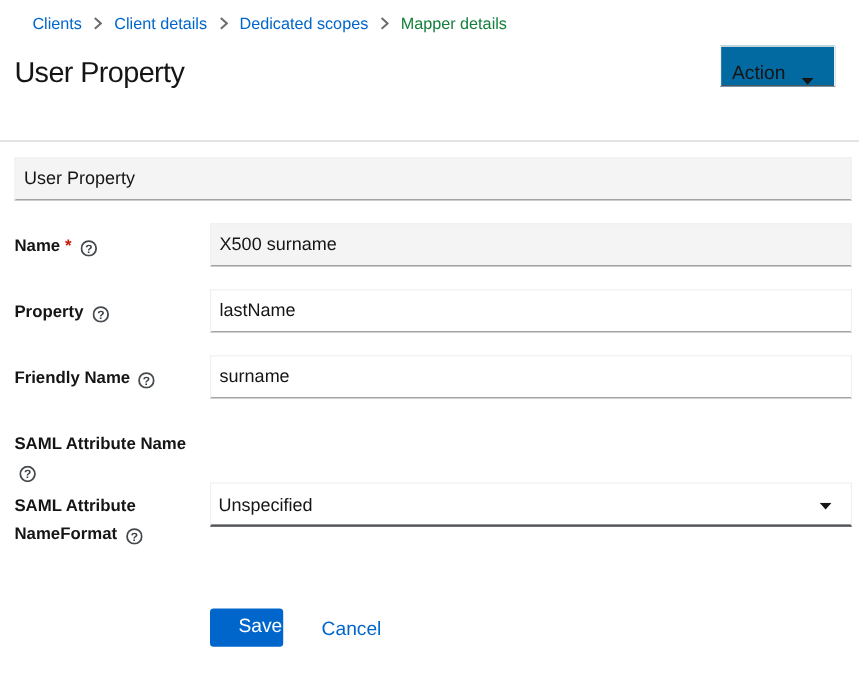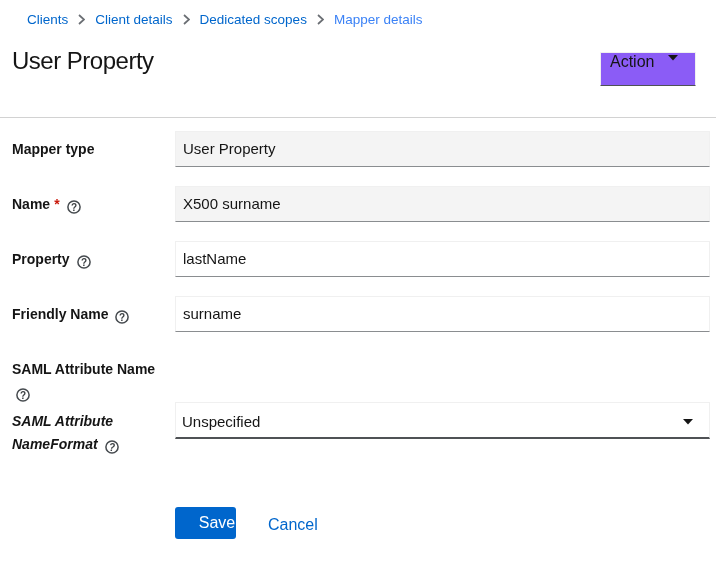--- a/index.html
+++ b/index.html
@@ -4,29 +4,29 @@
 <style>
   * { box-sizing: border-box; margin: 0; padding: 0; }
   html,body { width:716px; height:578px; background:#fff; overflow:hidden; }
   body { font-family:"Liberation Sans", sans-serif; color:#151515; }
   .page { position:relative; width:716px; height:578px; }
 
   
   .crumbs { position:absolute; left:12px; top:12px; font-size:13.5px; display:flex; align-items:center; white-space:nowrap;margin-left:15px; }
   .crumbs a { color:#0066cc; text-decoration:none; }
   .crumbs .sep { margin:0 10px; display:inline-flex; }
-  .crumbs .cur { color:#3b82f6; }
+  .crumbs .cur { color:#15803d; }
 
   
   .title { position:absolute; left:12px; top:47px; font-size:24px; font-weight:400; letter-spacing:-0.5px; }
   .subtitle { position:absolute; left:12px; top:82px; font-size:16px; }
 
-  .action-btn { position:absolute; left:600px; top:52px; width:96px; height:34px;
-    background:#8b5cf6; border:1px solid #f0f0f0; border-bottom:1px solid #4f5255;
-    display:flex; align-items:flex-start; padding-left:9px; font-size:16px; }
+  .action-btn { position:absolute; left:600px; top:38px; width:96px; height:34px;
+    background:#0369a1; border:1px solid #f0f0f0; border-bottom:1px solid #4f5255;
+    display:flex; align-items:flex-end; padding-left:9px; font-size:16px; }
   .action-btn svg { margin-left:14px; margin-top:2px; }
 
   .divider { position:absolute; left:0; top:117px; width:716px; height:1px; background:#d2d2d2; }
 
   
   .form { position:absolute; left:12px; top:131px; width:698px; }
   .row { display:flex; height:36px; margin-bottom:19px; }
   .row .lab { width:163px; flex:none; padding-top:6.5px; font-size:14px; font-weight:bold; line-height:22.5px; }
   .row .ctl { flex:1; }
   .asterisk { color:#c9190b; font-weight:bold; margin-left:4px; }
@@ -75,21 +75,20 @@
   <div class="action-btn">Action
     <svg width="10" height="6" viewBox="0 0 10 6">
         <path d="M0 0 L10 0 L5 5.6 Z" fill="#151515"></path>
       </svg>
   </div>
 
   <div class="divider"></div>
 
   <div class="form">
     <div class="row">
-      <div class="lab">Mapper type</div>
       <div class="ctl"><input class="tinput ro" value="User Property" readonly="" style=""></div>
     </div>
     <div class="row">
       <div class="lab">Name<span class="asterisk">*</span><svg class="help" width="14" height="14" viewBox="0 0 14 14">
             <circle cx="7" cy="7" r="6.1" fill="none" stroke="#454a4e" stroke-width="1.5"></circle>
             <text x="7" y="10.6" text-anchor="middle" font-size="10" font-weight="bold" fill="#3d4144" font-family="Liberation Sans">?</text>
           </svg></div>
       <div class="ctl"><input class="tinput ro" value="X500 surname" readonly="" style=""></div>
     </div>
     <div class="row">
@@ -106,21 +105,21 @@
           </svg></div>
       <div class="ctl"><input class="tinput" value="surname" style=""></div>
     </div>
     <div class="row" style="margin-bottom:15px;">
       <div class="lab">SAML Attribute Name<br><svg class="help" style="margin-left:4px;" width="14" height="14" viewBox="0 0 14 14">
             <circle cx="7" cy="7" r="6.1" fill="none" stroke="#454a4e" stroke-width="1.5"></circle>
             <text x="7" y="10.6" text-anchor="middle" font-size="10" font-weight="bold" fill="#3d4144" font-family="Liberation Sans">?</text>
           </svg></div>
     </div>
     <div class="row" style="height:37px; margin-bottom:68px;">
-      <div class="lab" style="padding-top:8px;font-style:italic;">SAML Attribute NameFormat<svg class="help" width="14" height="14" viewBox="0 0 14 14">
+      <div class="lab" style="padding-top:8px;">SAML Attribute NameFormat<svg class="help" width="14" height="14" viewBox="0 0 14 14">
             <circle cx="7" cy="7" r="6.1" fill="none" stroke="#454a4e" stroke-width="1.5"></circle>
             <text x="7" y="10.6" text-anchor="middle" font-size="10" font-weight="bold" fill="#3d4144" font-family="Liberation Sans">?</text>
           </svg></div>
       <div class="ctl">
         <div class="selwrap">
           <div class="sel">Unspecified</div>
           <svg width="10" height="6" viewBox="0 0 10 6">
               <path d="M0 0 L10 0 L5 5.6 Z" fill="#151515"></path>
             </svg>
         </div>

